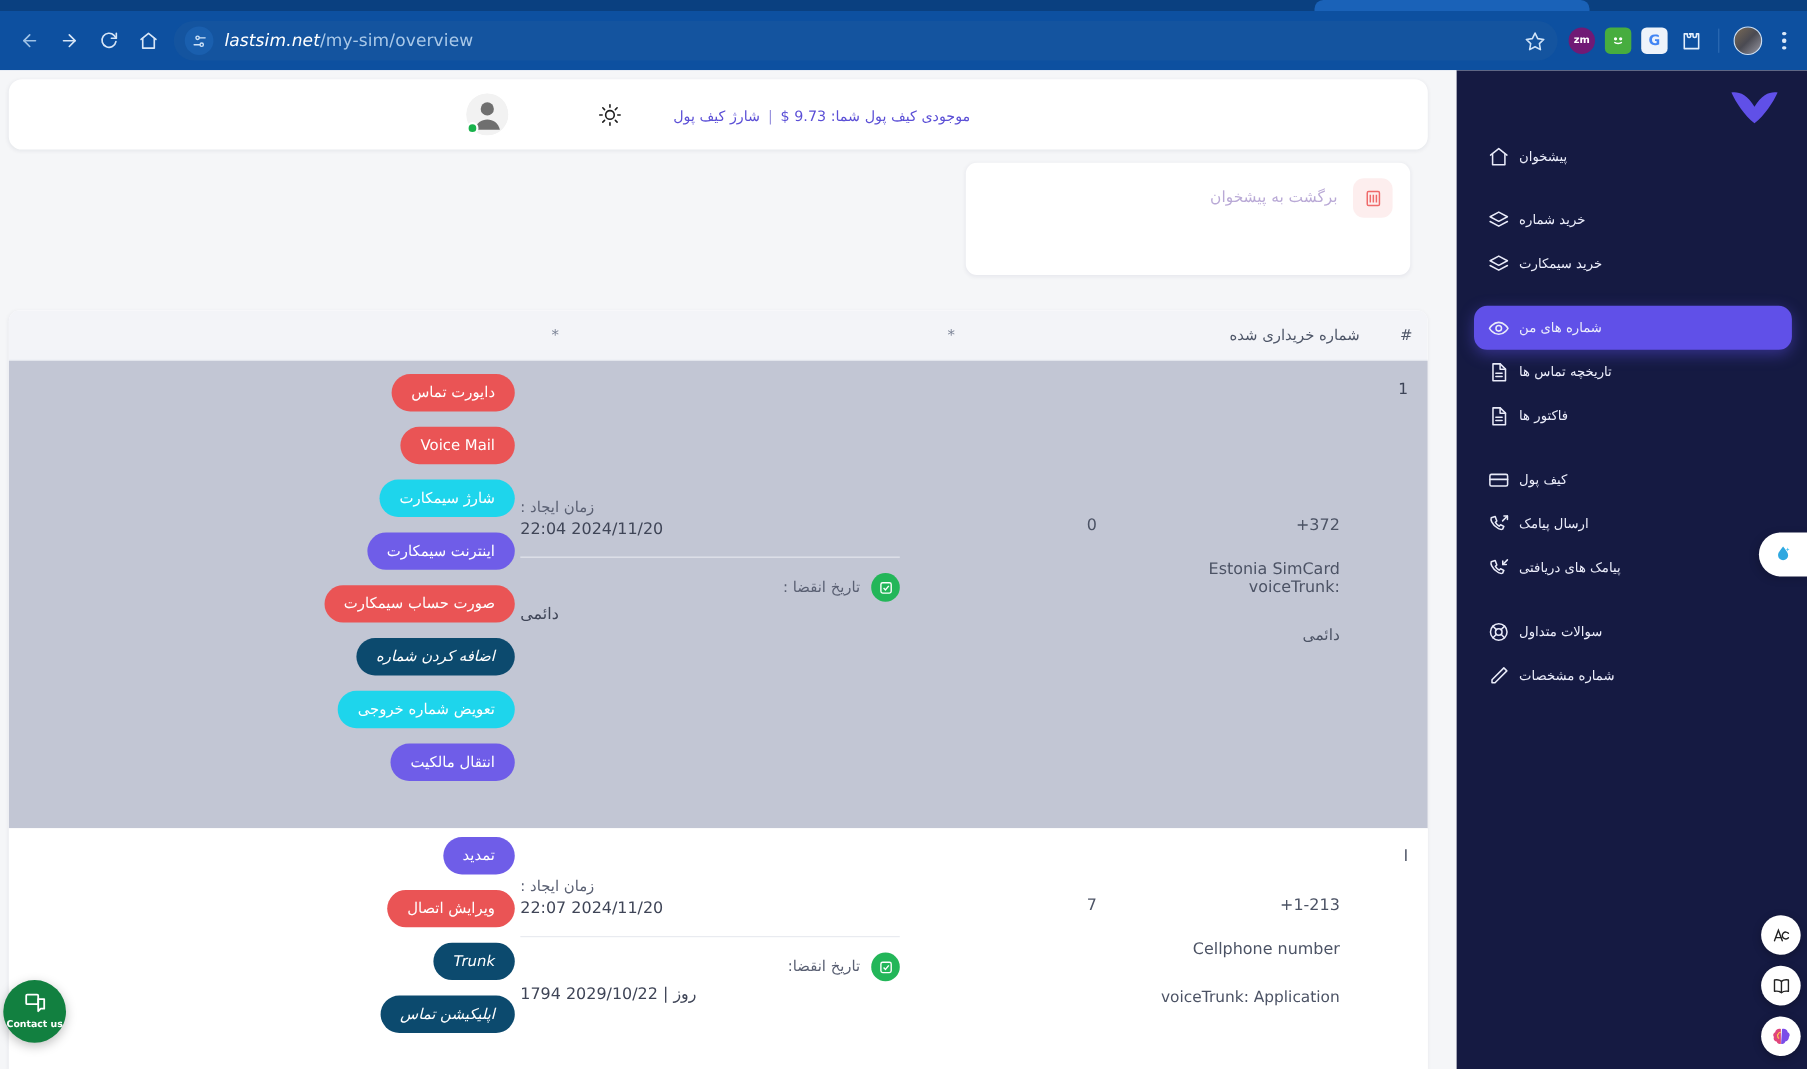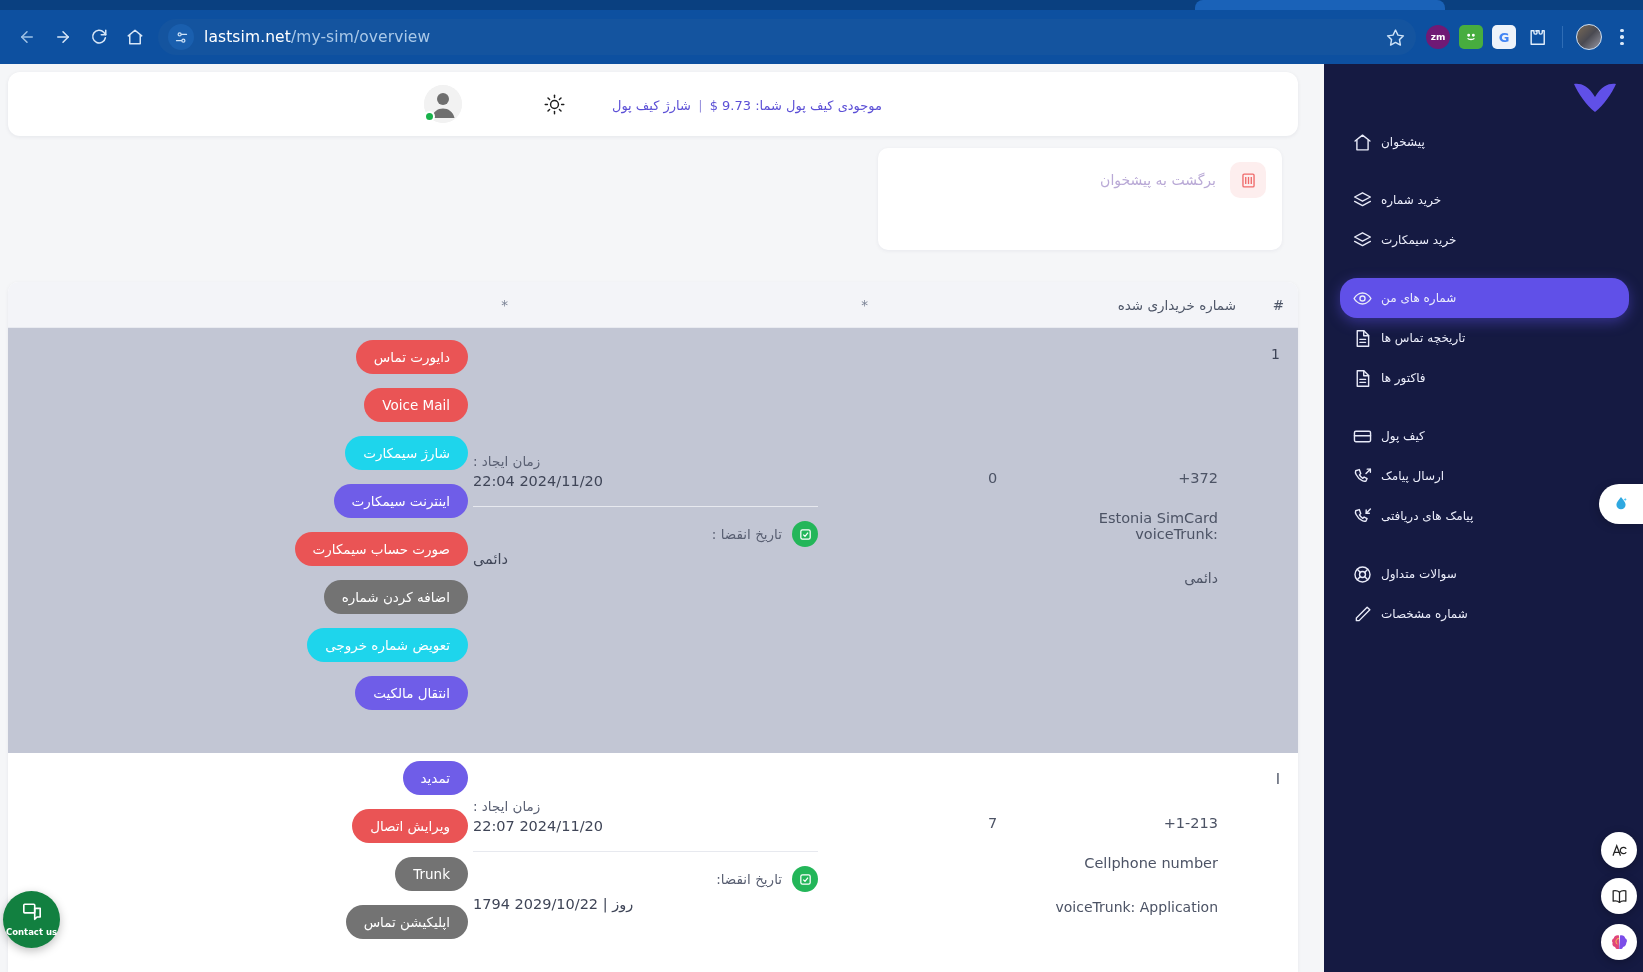--- a/index.html
+++ b/index.html
@@ -46,21 +46,21 @@
   .omni-icon {
     width: 26px; height: 26px; border-radius: 50%;
     background: #1a5fae;
     display: flex; align-items: center; justify-content: center;
     margin-right: 10px; flex: 0 0 auto;
   }
   .omni-url {
     font-size: 15.5px; color: #a9c8e8; letter-spacing: .1px;
     white-space: nowrap; overflow: hidden;
   }
-  .omni-url b { color: #ffffff; font-weight: 400; }
+  .omni-url b { color: #ffffff; font-weight: 400; font-style: italic; }
   .star-btn {
     position: absolute; right: 8px; top: 5px;
     width: 26px; height: 26px;
     display: flex; align-items: center; justify-content: center;
   }
   .ext-icons { display: flex; align-items: center; gap: 9px; flex: 0 0 auto; }
   .ext {
     width: 24px; height: 24px; border-radius: 5px;
     display: flex; align-items: center; justify-content: center;
     font-size: 10px; font-weight: bold; color: #fff; cursor: pointer;
@@ -105,21 +105,21 @@
     padding: 0 12px 0 10px; border-radius: 12px;
     cursor: pointer; color: #eceefb;
     font-size: 12px;
   }
   .menu-item .mi-label { white-space: nowrap; }
   .menu-item .mi-icon {
     width: 24px; height: 24px; flex: 0 0 24px;
     display: flex; align-items: center; justify-content: center;
   }
   .menu-item.active {
-    background: #6050e8; box-shadow: 0 4px 14px rgba(96,80,232,.45); border-radius: 17px;
+    background: #6050e8; box-shadow: 0 4px 14px rgba(96,80,232,.45);
   }
   .menu-gap { height: 18px; }
 
   
   .float-widgets {
     position: absolute; right: 6px; bottom: 12px;
     display: flex; flex-direction: column; gap: 10px; align-items: center;
   }
   .fw {
     width: 36px; height: 36px; border-radius: 50%;
@@ -258,21 +258,21 @@
   }
   .abtn {
     border: none; border-radius: 17px; color: #fff;
     font-size: 13.5px; font-family: "DejaVu Sans", "Liberation Sans", sans-serif;
     padding: 9px 18px; cursor: pointer; white-space: nowrap;
     text-align: center;
   }
   .c-red { background: #ea5455; }
   .c-cyan { background: #1ed5ec; }
   .c-purple { background: #6f5de8; }
-  .c-green { background: #737373; }
+  .c-green { background: #0c4a6e; font-style: italic; }
 
   
   .contact-us {
     position: absolute; left: 3px; bottom: 24px;
     width: 57px; height: 57px; border-radius: 50%;
     background: #128040; color: #fff;
     display: flex; flex-direction: column; align-items: center; justify-content: center;
     box-shadow: 0 3px 10px rgba(0,0,0,.25); cursor: pointer;
     direction: ltr;
   }

